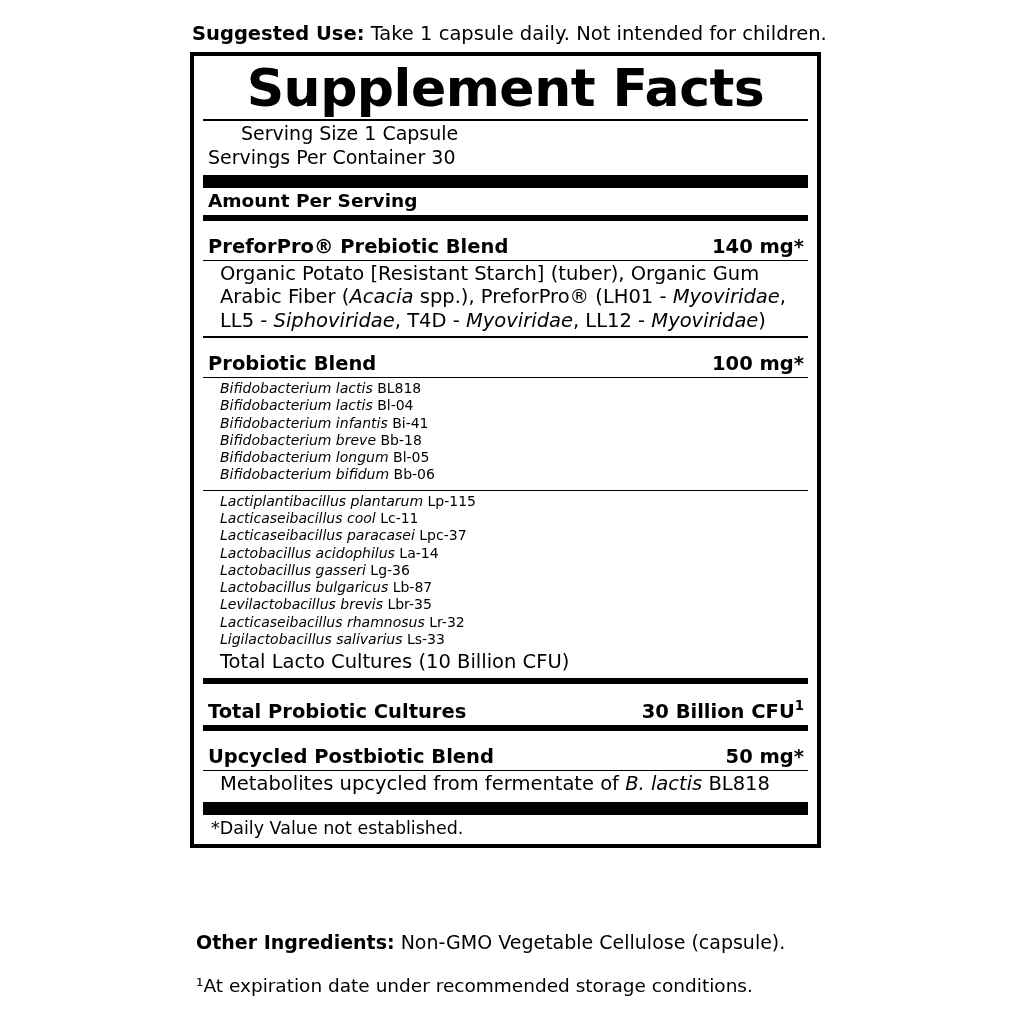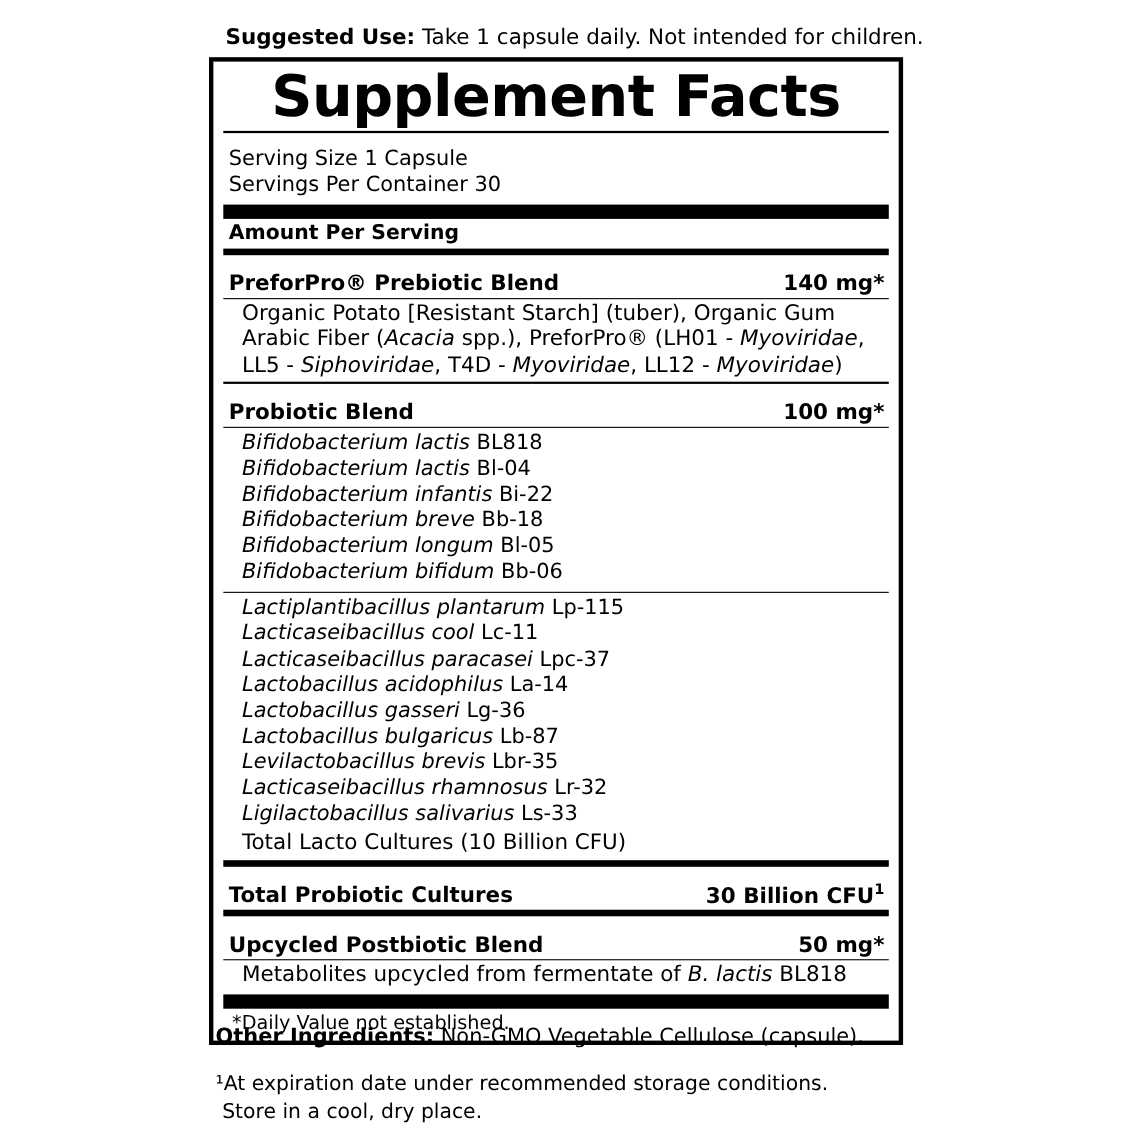--- a/index.html
+++ b/index.html
@@ -17,21 +17,21 @@
   .page {
     position: relative;
     width: 1024px;
     height: 1024px;
     box-sizing: border-box;
   }
 
   
   .suggested-use {
     position: absolute;
-    left: 205px;
+    left: 192px;
     top: 22px;
     width: 660px;
     font-size: 19.5px;
     line-height: 1.2;
     white-space: nowrap;
   }
   .suggested-use .lbl {
     font-weight: bold;
   }
 
@@ -105,21 +105,21 @@
     font-size: 19.5px;
     line-height: 1.22;
     padding: 1px 0 3px 17px;
   }
   .desc i { font-style: italic; }
 
   .organism-list {
     padding: 2px 0 2px 17px;
   }
   .organism {
-    font-size: 19px;
+    font-size: 14px;
     line-height: 1.235;
     white-space: nowrap;
   }
   .organism i { font-style: italic; }
   .total-sub {
     font-size: 19.5px;
     line-height: 1.235;
     padding-left: 17px;
   }
 
@@ -158,21 +158,21 @@
   <div class="suggested-use">
     <span class="lbl">Suggested Use:</span><span> Take 1 capsule daily. Not intended for children.</span>
   </div>
 
   <div class="panel">
 
     <div class="facts-title">Supplement Facts</div>
 
     <div class="rule-thin"></div>
 
-    <div class="serving-line" style="padding-left:5px; padding-top:11px;">Serving Size 1 Capsule</div>
+    <div class="serving-line" style="padding-left:5px; padding-top:0;margin-left:33px;">Serving Size 1 Capsule</div>
     <div class="serving-line" style="padding-left:5px;">Servings Per Container 30</div>
 
     <div class="rule-thick"></div>
 
     <div class="amount-per-serving">Amount Per Serving</div>
 
     <div class="rule-med"></div>
 
     <div class="row bold">
       <span>PreforPro® Prebiotic Blend</span>
@@ -185,21 +185,21 @@
 
     <div class="row bold">
       <span>Probiotic Blend</span>
       <span class="amt">100 mg*</span>
     </div>
     <div class="rule-hair"></div>
 
     <div class="organism-list" id="bifido-list">
         <div class="organism"><i>Bifidobacterium lactis</i><span> BL818</span></div>
         <div class="organism"><i>Bifidobacterium lactis</i><span> Bl-04</span></div>
-        <div class="organism"><i>Bifidobacterium infantis</i><span> Bi-22</span></div>
+        <div class="organism"><i>Bifidobacterium infantis</i><span> Bi-41</span></div>
         <div class="organism"><i>Bifidobacterium breve</i><span> Bb-18</span></div>
         <div class="organism"><i>Bifidobacterium longum</i><span> Bl-05</span></div>
         <div class="organism"><i>Bifidobacterium bifidum</i><span> Bb-06</span></div>
       </div>
 
     <div class="rule-hair" style="margin-top:4px;"></div>
 
     <div class="organism-list" id="lacto-list">
         <div class="organism"><i>Lactiplantibacillus plantarum</i><span> Lp-115</span></div>
         <div class="organism"><i>Lacticaseibacillus cool</i><span> Lc-11</span></div>
@@ -234,16 +234,15 @@
     <div class="footnote">*Daily Value not established.</div>
 
   </div>
 
   <div class="other-ingredients">
     <span class="lbl">Other Ingredients:</span><span> Non-GMO Vegetable Cellulose (capsule).</span>
   </div>
 
   <div class="storage">
     <div>¹At expiration date under recommended storage conditions.</div>
-    <div class="l2">Store in a cool, dry place.</div>
   </div>
 
 </div>
 
 </body></html>

